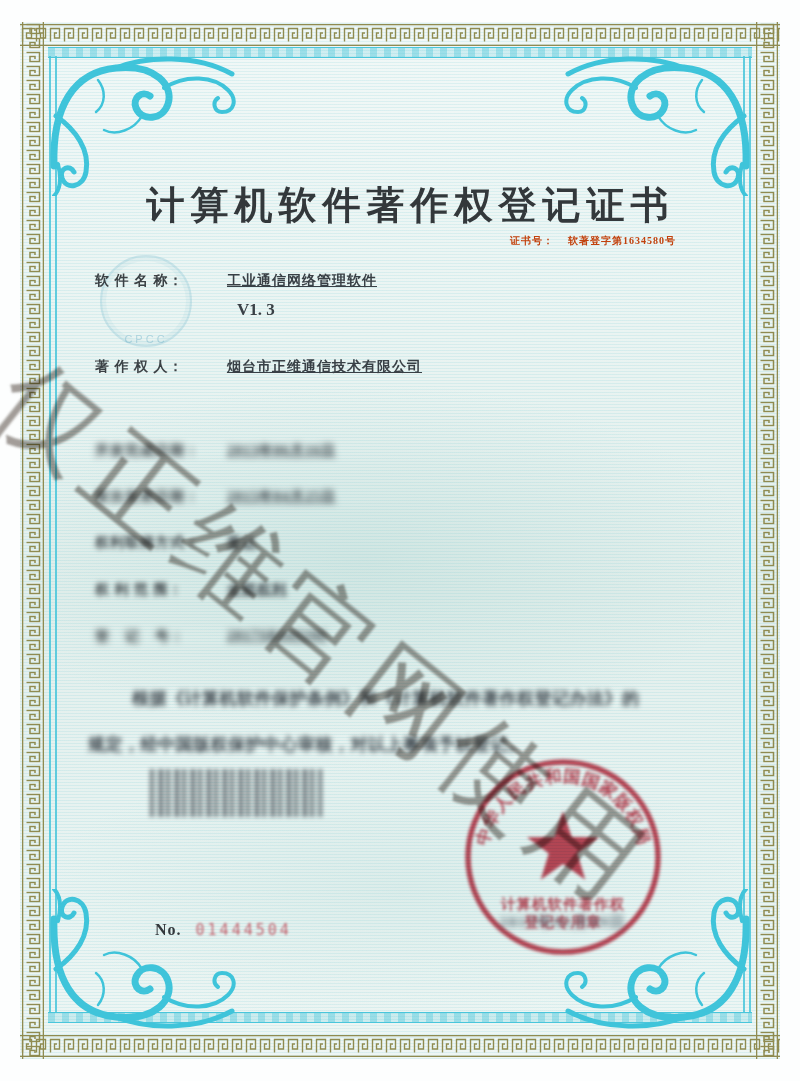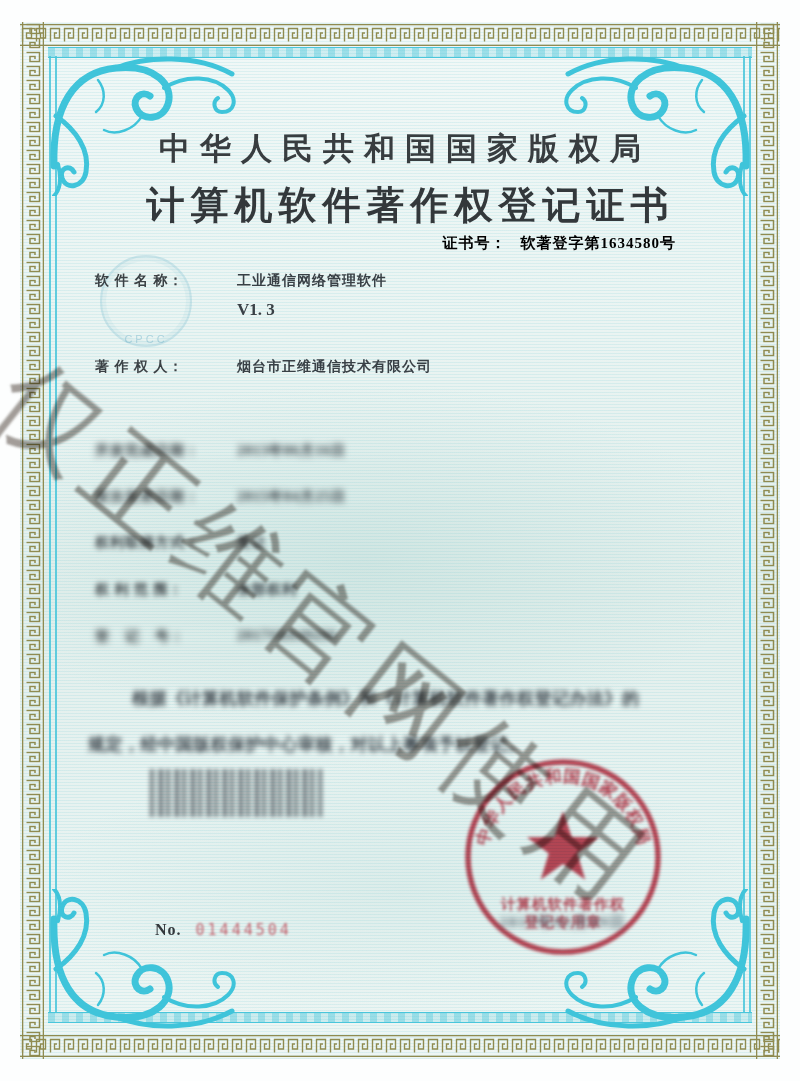--- a/index.html
+++ b/index.html
@@ -40,28 +40,28 @@
   .corner.tl{left:46px;top:46px;}
   .corner.tr{right:46px;top:46px;transform:scaleX(-1);}
   .corner.bl{left:46px;bottom:42px;transform:scaleY(-1);}
   .corner.br{right:46px;bottom:42px;transform:scale(-1,-1);}
 
   
   .authority{position:absolute;left:0;right:0;top:128px;text-align:center;
     font-size:31px;font-weight:700;letter-spacing:10px;padding-left:10px;color:#383d40;}
   .cert-title{position:absolute;left:0;right:0;top:180px;text-align:center;
     font-size:38px;font-weight:700;letter-spacing:6px;padding-left:21px;color:#33383b;}
-  .cert-no{position:absolute;right:124px;top:234px;font-size:15px;font-weight:600;
-    letter-spacing:1px;color:#000000;}
+  .cert-no{position:absolute;right:124px;top:234px;font-size:10px;font-weight:600;
+    letter-spacing:1px;color:#c2410c;}
   .cert-no .sep{display:inline-block;width:14px;}
 
   
   .frow{position:absolute;left:95px;font-size:14px;font-weight:600;white-space:nowrap;}
   .frow .lab{display:inline-block;width:142px;letter-spacing:1px;color:#3b4145;}
-  .frow .val{position:absolute;left:142px;letter-spacing:1px;color:#394046;}
+  .frow .val{position:absolute;left:132px;letter-spacing:1px;color:#394046;text-decoration:underline;}
   .v2{position:absolute;left:237px;top:300px;font-size:17px;font-weight:600;color:#394046;}
   .b0{filter:none;}
   .b25{filter:blur(2.6px);color:#4a545c;}
   .b3{filter:blur(3.1px);color:#4e5862;}
 
   .stmt{position:absolute;font-size:17px;font-weight:600;letter-spacing:.5px;
     color:#3f474e;filter:blur(2.4px);white-space:nowrap;}
   .stmt1{left:132px;top:687px;}
   .stmt2{left:88px;top:733px;}
 
@@ -195,21 +195,20 @@
       <path d="M12 118 C16 134 14 144 8 150" stroke-width="4"></path>
       <path d="M52 34 C60 44 60 58 50 66" stroke-width="2.5"></path>
       <path d="M96 70 C88 84 70 90 58 84" stroke-width="2.5"></path>
     </g>
   </svg>
 
   <div class="emboss">
     <span>CPCC</span>
   </div>
 
-  <div class="authority">中华人民共和国国家版权局</div>
   <div class="cert-title">计算机软件著作权登记证书</div>
   <div class="cert-no">
     <span>证书号：</span><span class="sep"></span><span>软著登字第1634580号</span>
   </div>
 
   <div class="frow b0" style="top:272px;">
     <span class="lab">软 件 名 称：</span>
     <span class="val">工业通信网络管理软件</span>
   </div>
   <div class="v2 b0">V1. 3</div>

